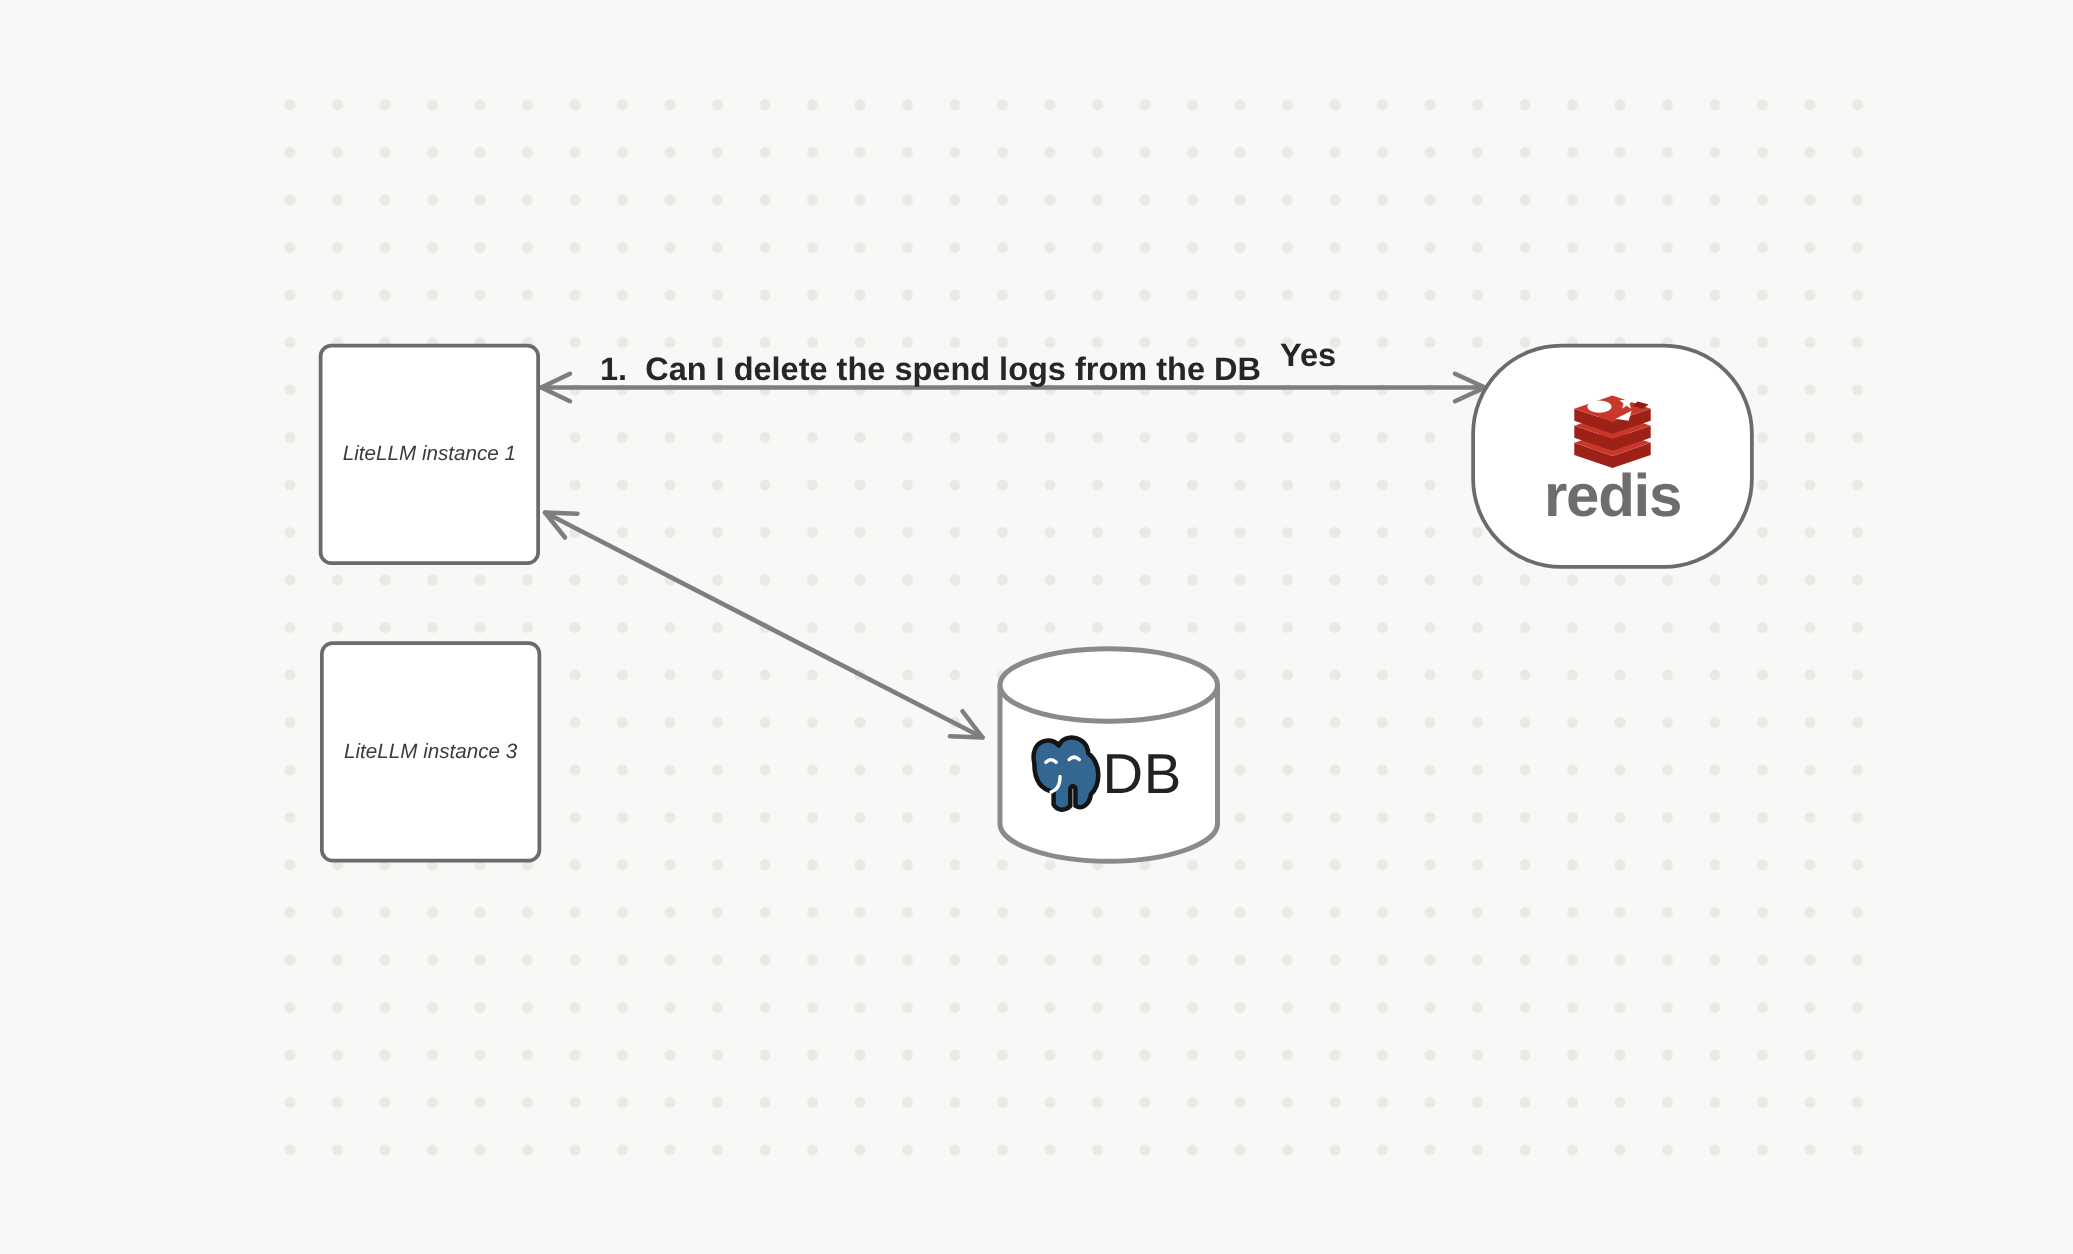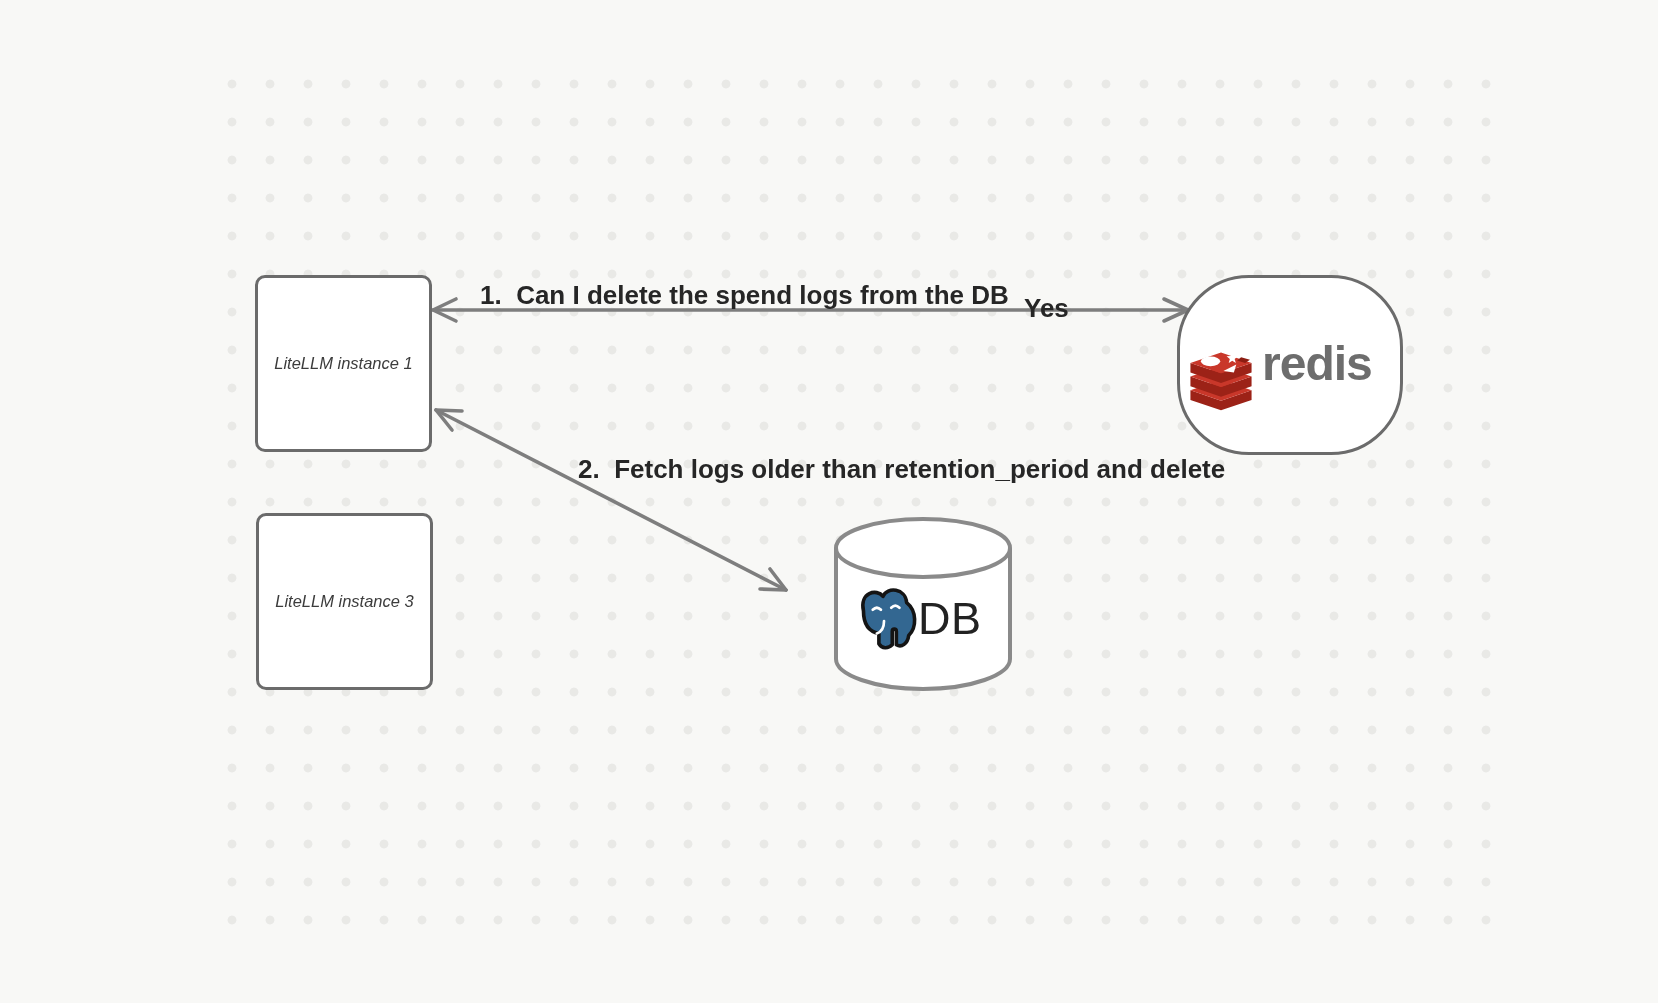--- a/index.html
+++ b/index.html
@@ -18,32 +18,32 @@
   }
   .node-box{
     position:absolute;width:177px;height:177px;background:var(--node-fill);
     border:3px solid var(--node-border);border-radius:10px;
     display:flex;align-items:center;justify-content:center;
   }
   .node-box .node-label{font-size:16.5px;color:var(--node-text);text-align:center;font-style:italic;}
   .node-redis{
     position:absolute;left:1177px;top:275px;width:226px;height:180px;
     background:var(--node-fill);border:3px solid var(--node-border);border-radius:72px;
-    display:flex;flex-direction:row;align-items:center;justify-content:flex-start;
+    display:flex;flex-direction:column;align-items:center;justify-content:flex-start;
   }
   .redis-logo{margin-top:28px;width:82px;height:74px;}
   .redis-wordmark{
     font-size:48px;font-weight:bold;color:var(--redis-wordmark);
     letter-spacing:-1px;line-height:40px;margin-top:-2px;
   }
   .redis-face{fill:var(--redis-red);}
   .redis-side{fill:var(--redis-red-dark);}
   .redis-deco{fill:#ffffff;}
   .redis-notch{fill:#8c1d12;}
-  .cylinder{position:absolute;left:832px;top:515px;width:182px;height:178px;text-align:center;}
+  .cylinder{position:absolute;left:796px;top:515px;width:182px;height:178px;text-align:center;}
   .cyl-shape{fill:#ffffff;stroke:var(--cylinder-stroke);stroke-width:4;}
   .pg-icon{position:absolute;left:14px;top:64px;width:74px;height:76px;}
   .pg-body{fill:var(--postgres-blue);stroke:#141414;stroke-width:3.5;stroke-linejoin:round;}
   .pg-line{stroke:#ffffff;fill:none;stroke-width:2.6;stroke-linecap:round;}
   .db-label{
     position:absolute;left:86px;top:78px;font-size:45px;color:#222222;
     letter-spacing:0.5px;line-height:52px;
   }
   .arrows{position:absolute;left:0;top:0;width:1658px;height:1003px;}
   .arrow-stroke{stroke:var(--arrow);fill:none;stroke-width:3.6;stroke-linecap:round;stroke-linejoin:round;}
@@ -66,22 +66,21 @@
       <path class="arrow-stroke" d="M1164,299 L1188,310 L1164,321"></path>
     </g>
     <g>
       <path class="arrow-stroke" d="M436,410 L786,590"></path>
       <path class="arrow-stroke" d="M452,430 L436,410 L462,411"></path>
       <path class="arrow-stroke" d="M770,569 L786,590 L760,589"></path>
     </g>
   </svg>
 
   <div class="edge-label" style="left:480px;top:281px;">1.  Can I delete the spend logs from the DB</div>
-  <div class="edge-label" style="left:1024px;top:294px;">Yes</div>
-  <div class="edge-label" style="left:578px;top:455px;">2.  Fetch logs older than retention_period and delete</div>
+  <div class="edge-label" style="left:1024px;top:270px;">Yes</div>
 
   <div class="node-box" style="left:255px;top:275px;">
     <span class="node-label">LiteLLM instance 1</span>
   </div>
   <div class="node-box" style="left:256px;top:513px;">
     <span class="node-label">LiteLLM instance 3</span>
   </div>
 
   <div class="node-redis">
     <svg class="redis-logo" viewBox="0 0 100 92">

